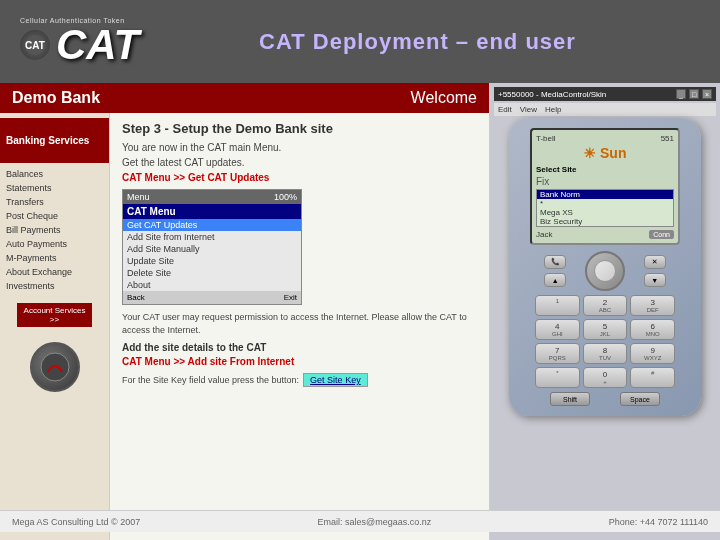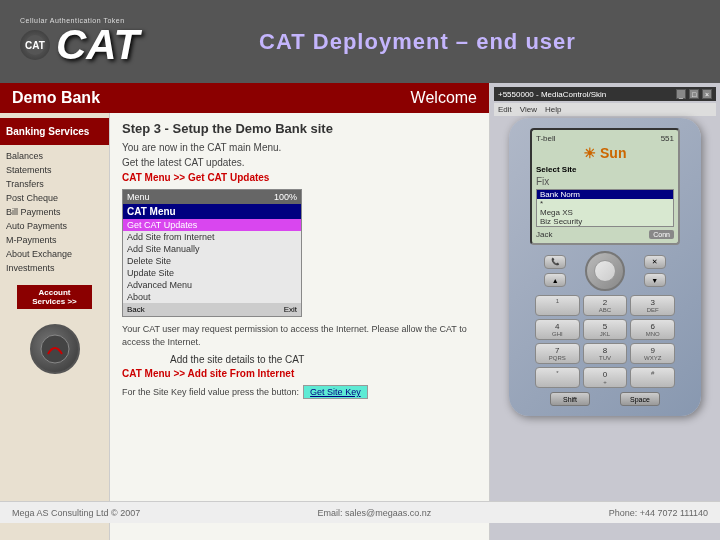--- a/index.html
+++ b/index.html
@@ -100,42 +100,41 @@
       width: 110px;
       background: #e8e0d0;
       padding: 5px 0;
       border-right: 1px solid #ccc;
     }
     #sidebar-title {
       background: #8B0000;
       color: #fff;
       font-size: 10px;
       font-weight: bold;
-      padding: 8px 6px;
+      padding: 17px 6px;
       margin-bottom: 4px;
     }
     .sidebar-item {
       font-size: 9px;
       color: #333;
       padding: 2px 6px;
       cursor: pointer;
       white-space: nowrap;
     }
     #sidebar-bottom {
       margin-top: 10px;
     }
     #sidebar-btn {
       background: #8B0000;
       color: #fff;
       font-size: 8px;
       padding: 3px 4px;
       margin: 4px 17px;
       text-align: center;
       cursor: pointer;
-      font-weight: bold;
     }
     #cat-logo-sidebar {
       width: 50px;
       height: 50px;
       background: radial-gradient(circle at 40% 40%, #777, #333);
       border-radius: 50%;
       margin: 15px auto;
       display: flex;
       align-items: center;
       justify-content: center;
@@ -192,43 +191,42 @@
       font-weight: bold;
       padding: 2px 4px;
     }
     .menu-item {
       font-size: 9px;
       color: #333;
       padding: 1px 4px;
       cursor: pointer;
     }
     .menu-item.selected {
-      background: #d946ef;
+      background: #3b82f6;
       color: #fff;
     }
     #menu-box-footer {
       background: #ccc;
       font-size: 8px;
       padding: 2px 4px;
       display: flex;
       justify-content: space-between;
     }
 
     #allow-text {
       font-size: 9px;
       color: #444;
       margin: 6px 0;
       line-height: 1.4;
     }
     #add-site-title {
       font-size: 10px;
-      font-weight: normal;
+      font-weight: bold;
       color: #333;
       margin-bottom: 3px;
-      margin-left: 48px;
     }
     #site-key-row {
       font-size: 9px;
       color: #444;
       margin-top: 6px;
       display: flex;
       align-items: center;
       flex-wrap: wrap;
       gap: 4px;
     }
@@ -238,21 +236,21 @@
       font-size: 9px;
       padding: 1px 6px;
       cursor: pointer;
       color: #000080;
       text-decoration: underline;
     }
 
     
     #footer {
       position: absolute;
-      bottom: 17px;
+      bottom: 8px;
       left: 0;
       right: 0;
       background: #eee;
       border-top: 1px solid #ccc;
       padding: 3px 12px;
       display: flex;
       justify-content: space-between;
       align-items: center;
       font-size: 9px;
       color: #666;
@@ -524,23 +522,22 @@
 
         <div id="menu-box">
           <div id="menu-box-header">
             <span>Menu</span>
             <span>100%</span>
           </div>
           <div id="menu-title-row">CAT Menu</div>
           <div class="menu-item selected">Get CAT Updates</div>
           <div class="menu-item">Add Site from Internet</div>
           <div class="menu-item">Add Site Manually</div>
+          <div class="menu-item">Update Site</div>
           <div class="menu-item">Delete Site</div>
-          <div class="menu-item">Update Site</div>
-          <div class="menu-item">Advanced Menu</div>
           <div class="menu-item">About</div>
           <div id="menu-box-footer">
             <span>Back</span>
             <span>Exit</span>
           </div>
         </div>
 
         <div id="allow-text">Your CAT user may request permission to access the Internet. Please allow the CAT to access the Internet.</div>
         <div id="add-site-title">Add the site details to the CAT</div>
         <div class="red-link">CAT Menu &gt;&gt; Add site From Internet</div>

